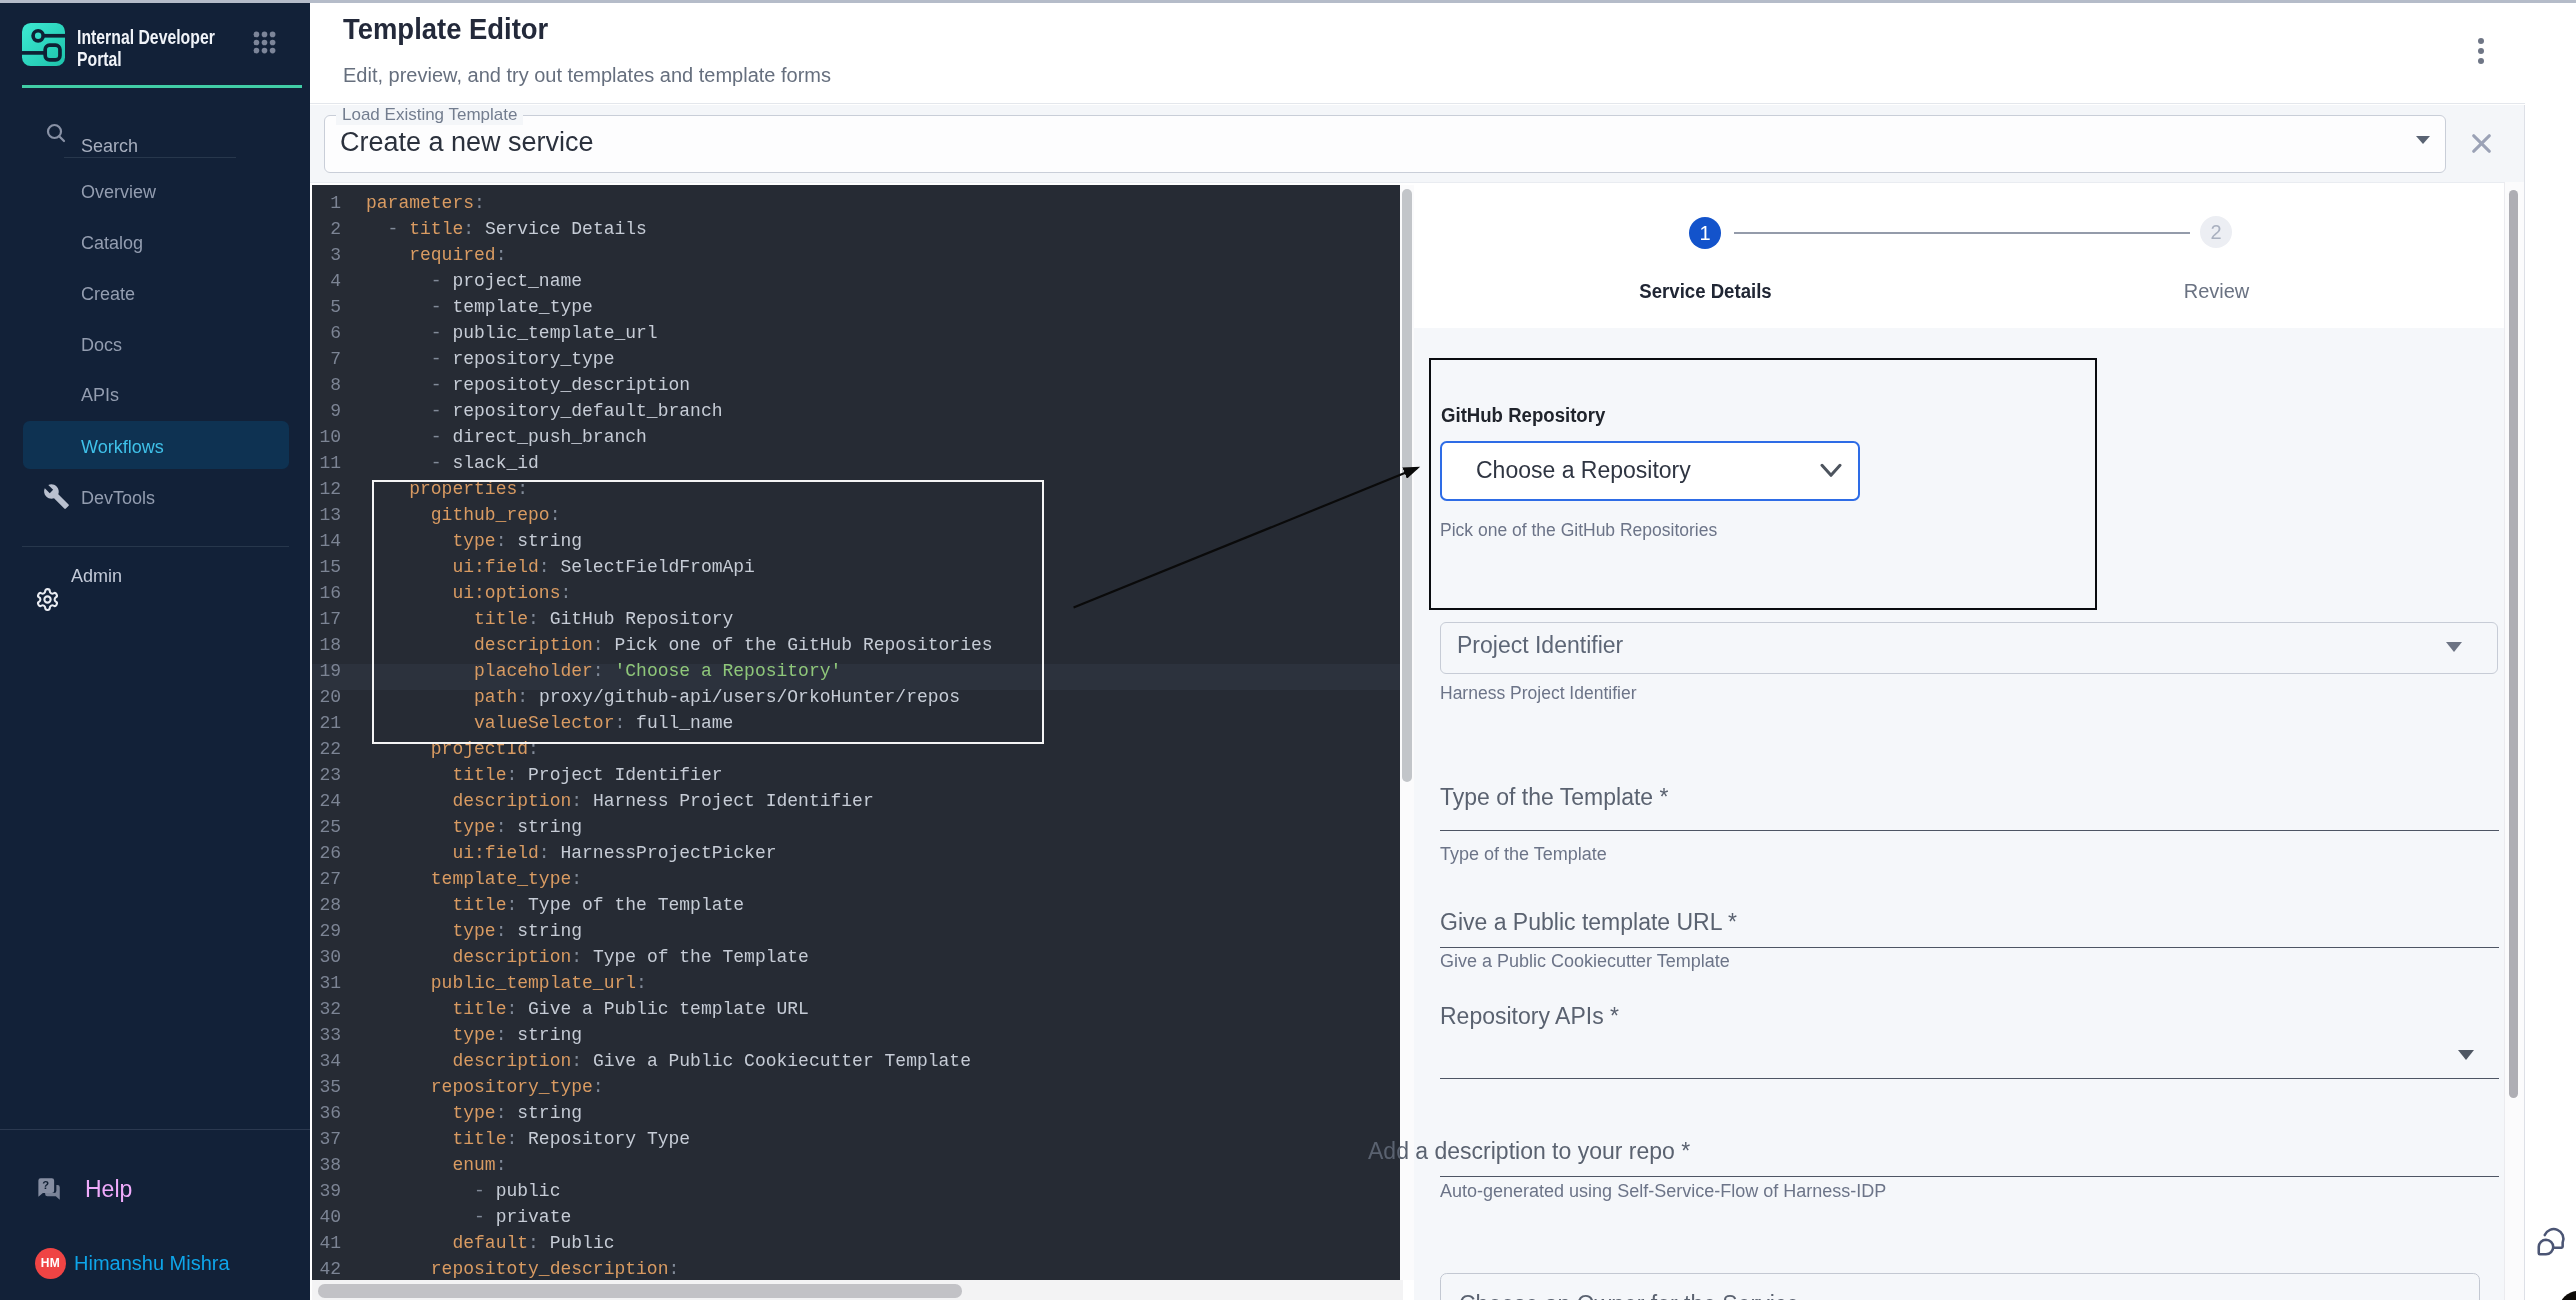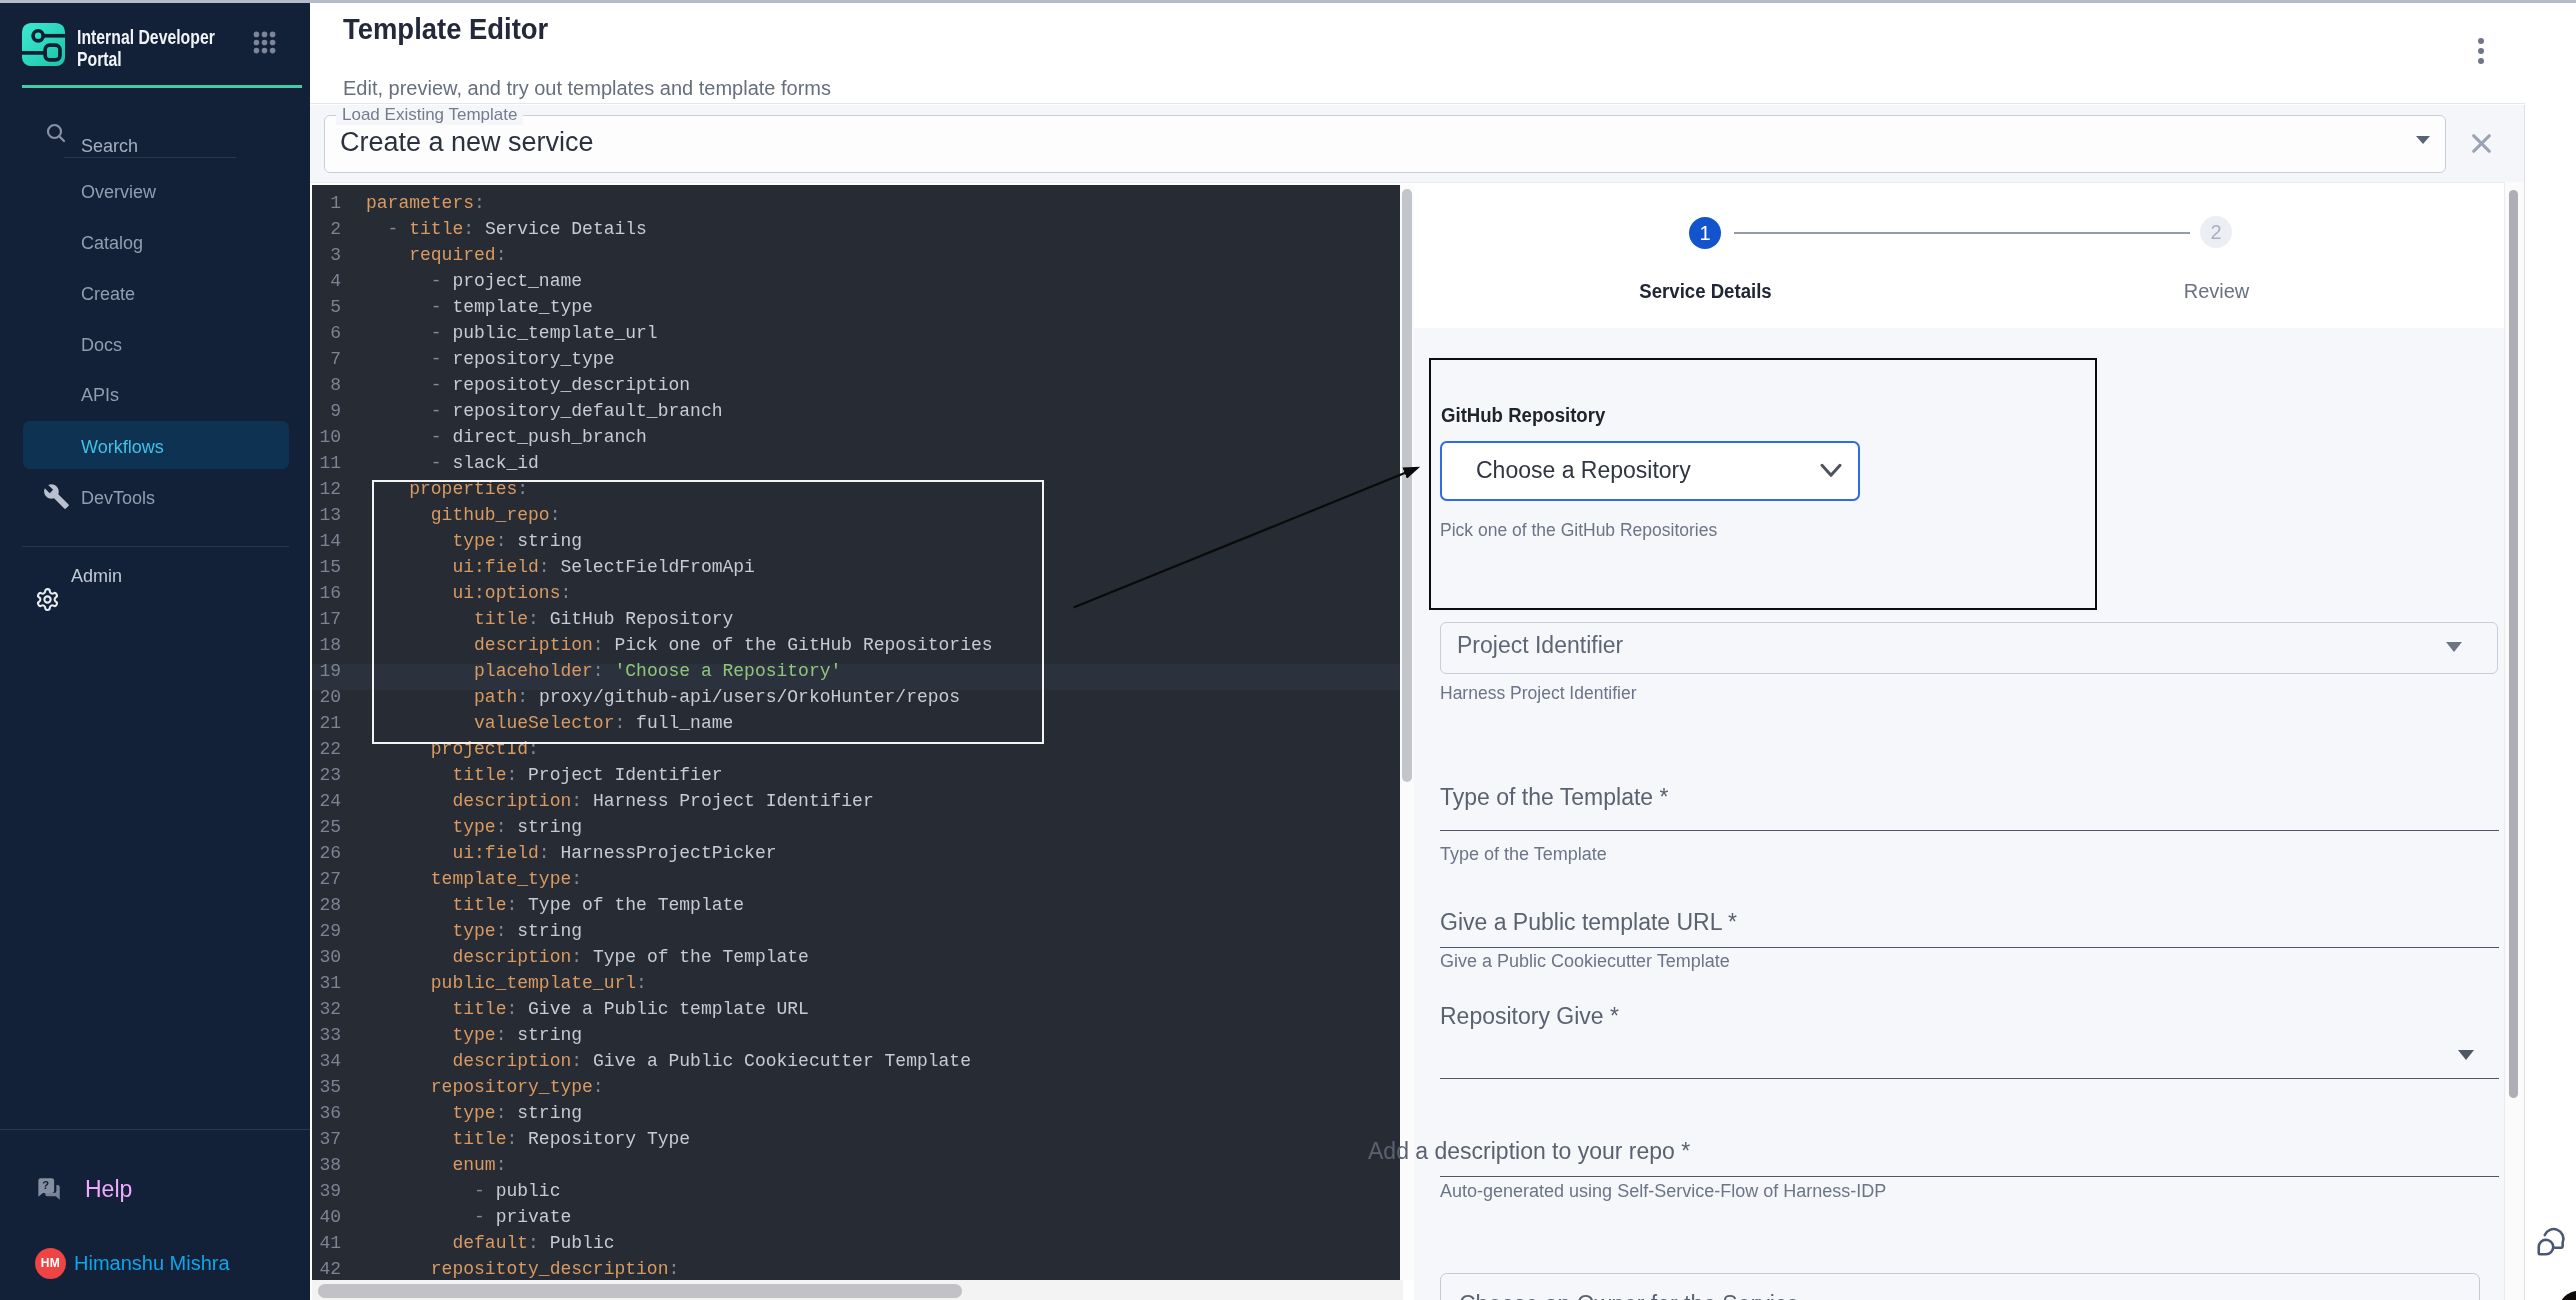--- a/index.html
+++ b/index.html
@@ -20,21 +20,21 @@
   #wfpill{left:23px;top:421px;width:266px;height:48px;border-radius:6.7px;background:#0e3252;}
   #wftxt{left:81px;top:438px;font-size:18px;line-height:18px;color:#3fc1e9;}
   #divider2{left:21.5px;top:546px;width:267px;height:1.3px;background:#27374c;}
   #admintxt{left:71px;top:567px;font-size:18px;line-height:18px;color:#c3cad8;}
   #divider3{left:0px;top:1129px;width:310px;height:1.3px;background:#2b3950;}
   #helptxt{left:85px;top:1180px;font-size:23px;line-height:18px;color:#f0abfc;}
   #avatar{left:35px;top:1248px;width:31px;height:31px;border-radius:50%;background:#ef4444;color:#fff;font-size:12px;font-weight:700;text-align:center;line-height:31px;letter-spacing:0.3px;}
   #uname{left:74px;top:1254px;font-size:20px;line-height:18px;color:#0ea5e9;}
   
   #title{left:343px;top:13.4px;font-size:29.5px;line-height:32px;font-weight:700;color:#23293a;transform:scaleX(0.93);transform-origin:0 0;}
-  #subtitle{left:343px;top:65px;font-size:20px;line-height:21.5px;color:#666f7e;margin-top:13px;}
+  #subtitle{left:343px;top:65px;font-size:20px;line-height:21.5px;color:#666f7e;}
   #hdivider{left:310px;top:103px;width:2215px;height:1.3px;background:#e4e7ec;}
   #dots3{left:2476px;top:34px;width:9.4px;}
   .mdot{width:6px;height:6px;border-radius:50%;background:#6f7686;margin:4px auto;}
   
   #band{left:310px;top:105px;width:2215px;height:77px;background:#f4f6f9;border-bottom:0.7px solid #e9ecf1;}
   #fieldset{left:324px;top:115px;width:2120px;height:56px;border:1.3px solid #c9ced8;border-radius:6px;background:#fdfdfe;}
   #legend{left:336px;top:105px;font-size:17px;line-height:19.5px;color:#737d8f;background:#f4f6f9;padding:0 6px;}
   #loadval{left:340px;top:129px;font-size:27px;line-height:27px;color:#2b313d;}
   #selarrow1{left:2416px;top:136px;width:0;height:0;border-left:7.4px solid transparent;border-right:7.4px solid transparent;border-top:8.7px solid #5a6373;}
   #xbtn{left:2471px;top:133px;width:20px;height:20px;}
@@ -249,21 +249,21 @@
 <div class="abs" id="picap">Harness Project Identifier</div>
 
 <div class="abs biglabel" id="tt1">Type of the Template *</div>
 <div class="abs underline" id="ul1"></div>
 <div class="abs cap" id="cap1">Type of the Template</div>
 
 <div class="abs biglabel" id="tt2">Give a Public template URL *</div>
 <div class="abs underline" id="ul2"></div>
 <div class="abs cap" id="cap2">Give a Public Cookiecutter Template</div>
 
-<div class="abs biglabel" id="tt3">Repository Give *</div>
+<div class="abs biglabel" id="tt3">Repository APIs *</div>
 <div class="abs" id="rtarrow"></div>
 <div class="abs underline" id="ul3"></div>
 
 <div class="abs biglabel" id="tt4">Add a description to your repo *</div>
 <div class="abs underline" id="ul4"></div>
 <div class="abs cap" id="cap4">Auto-generated using Self-Service-Flow of Harness-IDP</div>
 
 <div class="abs" id="ownerbox"></div>
 <div class="abs" id="ownertxt">Choose an Owner for the Service</div>
 

